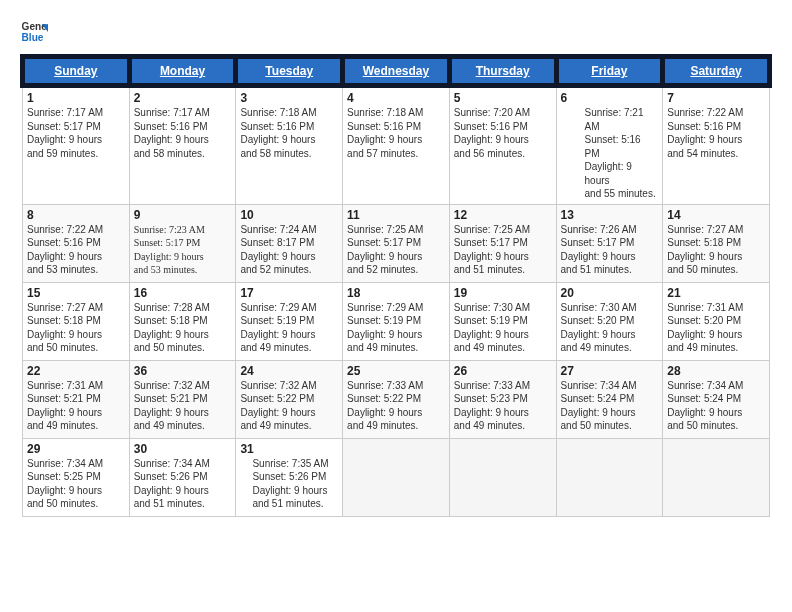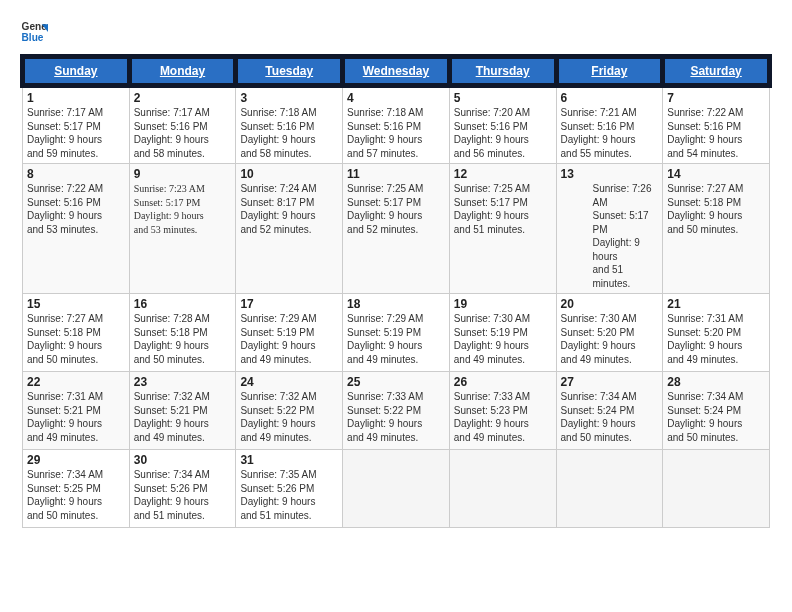--- a/index.html
+++ b/index.html
@@ -142,21 +142,21 @@
           </td>
           <td>
             <span class="day-num">5</span>
             <div class="day-info" style="white-space: pre-line;">Sunrise: 7:20 AM
 Sunset: 5:16 PM
 Daylight: 9 hours
 and 56 minutes.</div>
           </td>
           <td>
             <span class="day-num">6</span>
-            <div class="day-info" style="white-space: pre-line;">Sunrise: 7:21 AM
+            <div class="day-info" style="white-space: pre-line; margin-left: 24px;">Sunrise: 7:21 AM
 Sunset: 5:16 PM
 Daylight: 9 hours
 and 55 minutes.</div>
           </td>
           <td>
             <span class="day-num">7</span>
             <div class="day-info" style="white-space: pre-line;">Sunrise: 7:22 AM
 Sunset: 5:16 PM
 Daylight: 9 hours
 and 54 minutes.</div>
@@ -193,21 +193,21 @@
           </td>
           <td>
             <span class="day-num">12</span>
             <div class="day-info" style="white-space: pre-line;">Sunrise: 7:25 AM
 Sunset: 5:17 PM
 Daylight: 9 hours
 and 51 minutes.</div>
           </td>
           <td>
             <span class="day-num">13</span>
-            <div class="day-info" style="white-space: pre-line; margin-left: 32px;">Sunrise: 7:26 AM
+            <div class="day-info" style="white-space: pre-line;">Sunrise: 7:26 AM
 Sunset: 5:17 PM
 Daylight: 9 hours
 and 51 minutes.</div>
           </td>
           <td>
             <span class="day-num">14</span>
             <div class="day-info" style="white-space: pre-line;">Sunrise: 7:27 AM
 Sunset: 5:18 PM
 Daylight: 9 hours
 and 50 minutes.</div>
@@ -266,21 +266,21 @@
         </tr>
         <tr>
           <td>
             <span class="day-num">22</span>
             <div class="day-info" style="white-space: pre-line;">Sunrise: 7:31 AM
 Sunset: 5:21 PM
 Daylight: 9 hours
 and 49 minutes.</div>
           </td>
           <td>
-            <span class="day-num">23</span>
+            <span class="day-num">36</span>
             <div class="day-info" style="white-space: pre-line;">Sunrise: 7:32 AM
 Sunset: 5:21 PM
 Daylight: 9 hours
 and 49 minutes.</div>
           </td>
           <td>
             <span class="day-num">24</span>
             <div class="day-info" style="white-space: pre-line;">Sunrise: 7:32 AM
 Sunset: 5:22 PM
 Daylight: 9 hours
@@ -325,21 +325,21 @@
           </td>
           <td>
             <span class="day-num">30</span>
             <div class="day-info" style="white-space: pre-line;">Sunrise: 7:34 AM
 Sunset: 5:26 PM
 Daylight: 9 hours
 and 51 minutes.</div>
           </td>
           <td>
             <span class="day-num">31</span>
-            <div class="day-info" style="white-space: pre-line;">Sunrise: 7:35 AM
+            <div class="day-info" style="white-space: pre-line; margin-left: 12px;">Sunrise: 7:35 AM
 Sunset: 5:26 PM
 Daylight: 9 hours
 and 51 minutes.</div>
           </td>
           <td class="empty"></td>
           <td class="empty"></td>
           <td class="empty"></td>
           <td class="empty"></td>
         </tr>
       </tbody>

